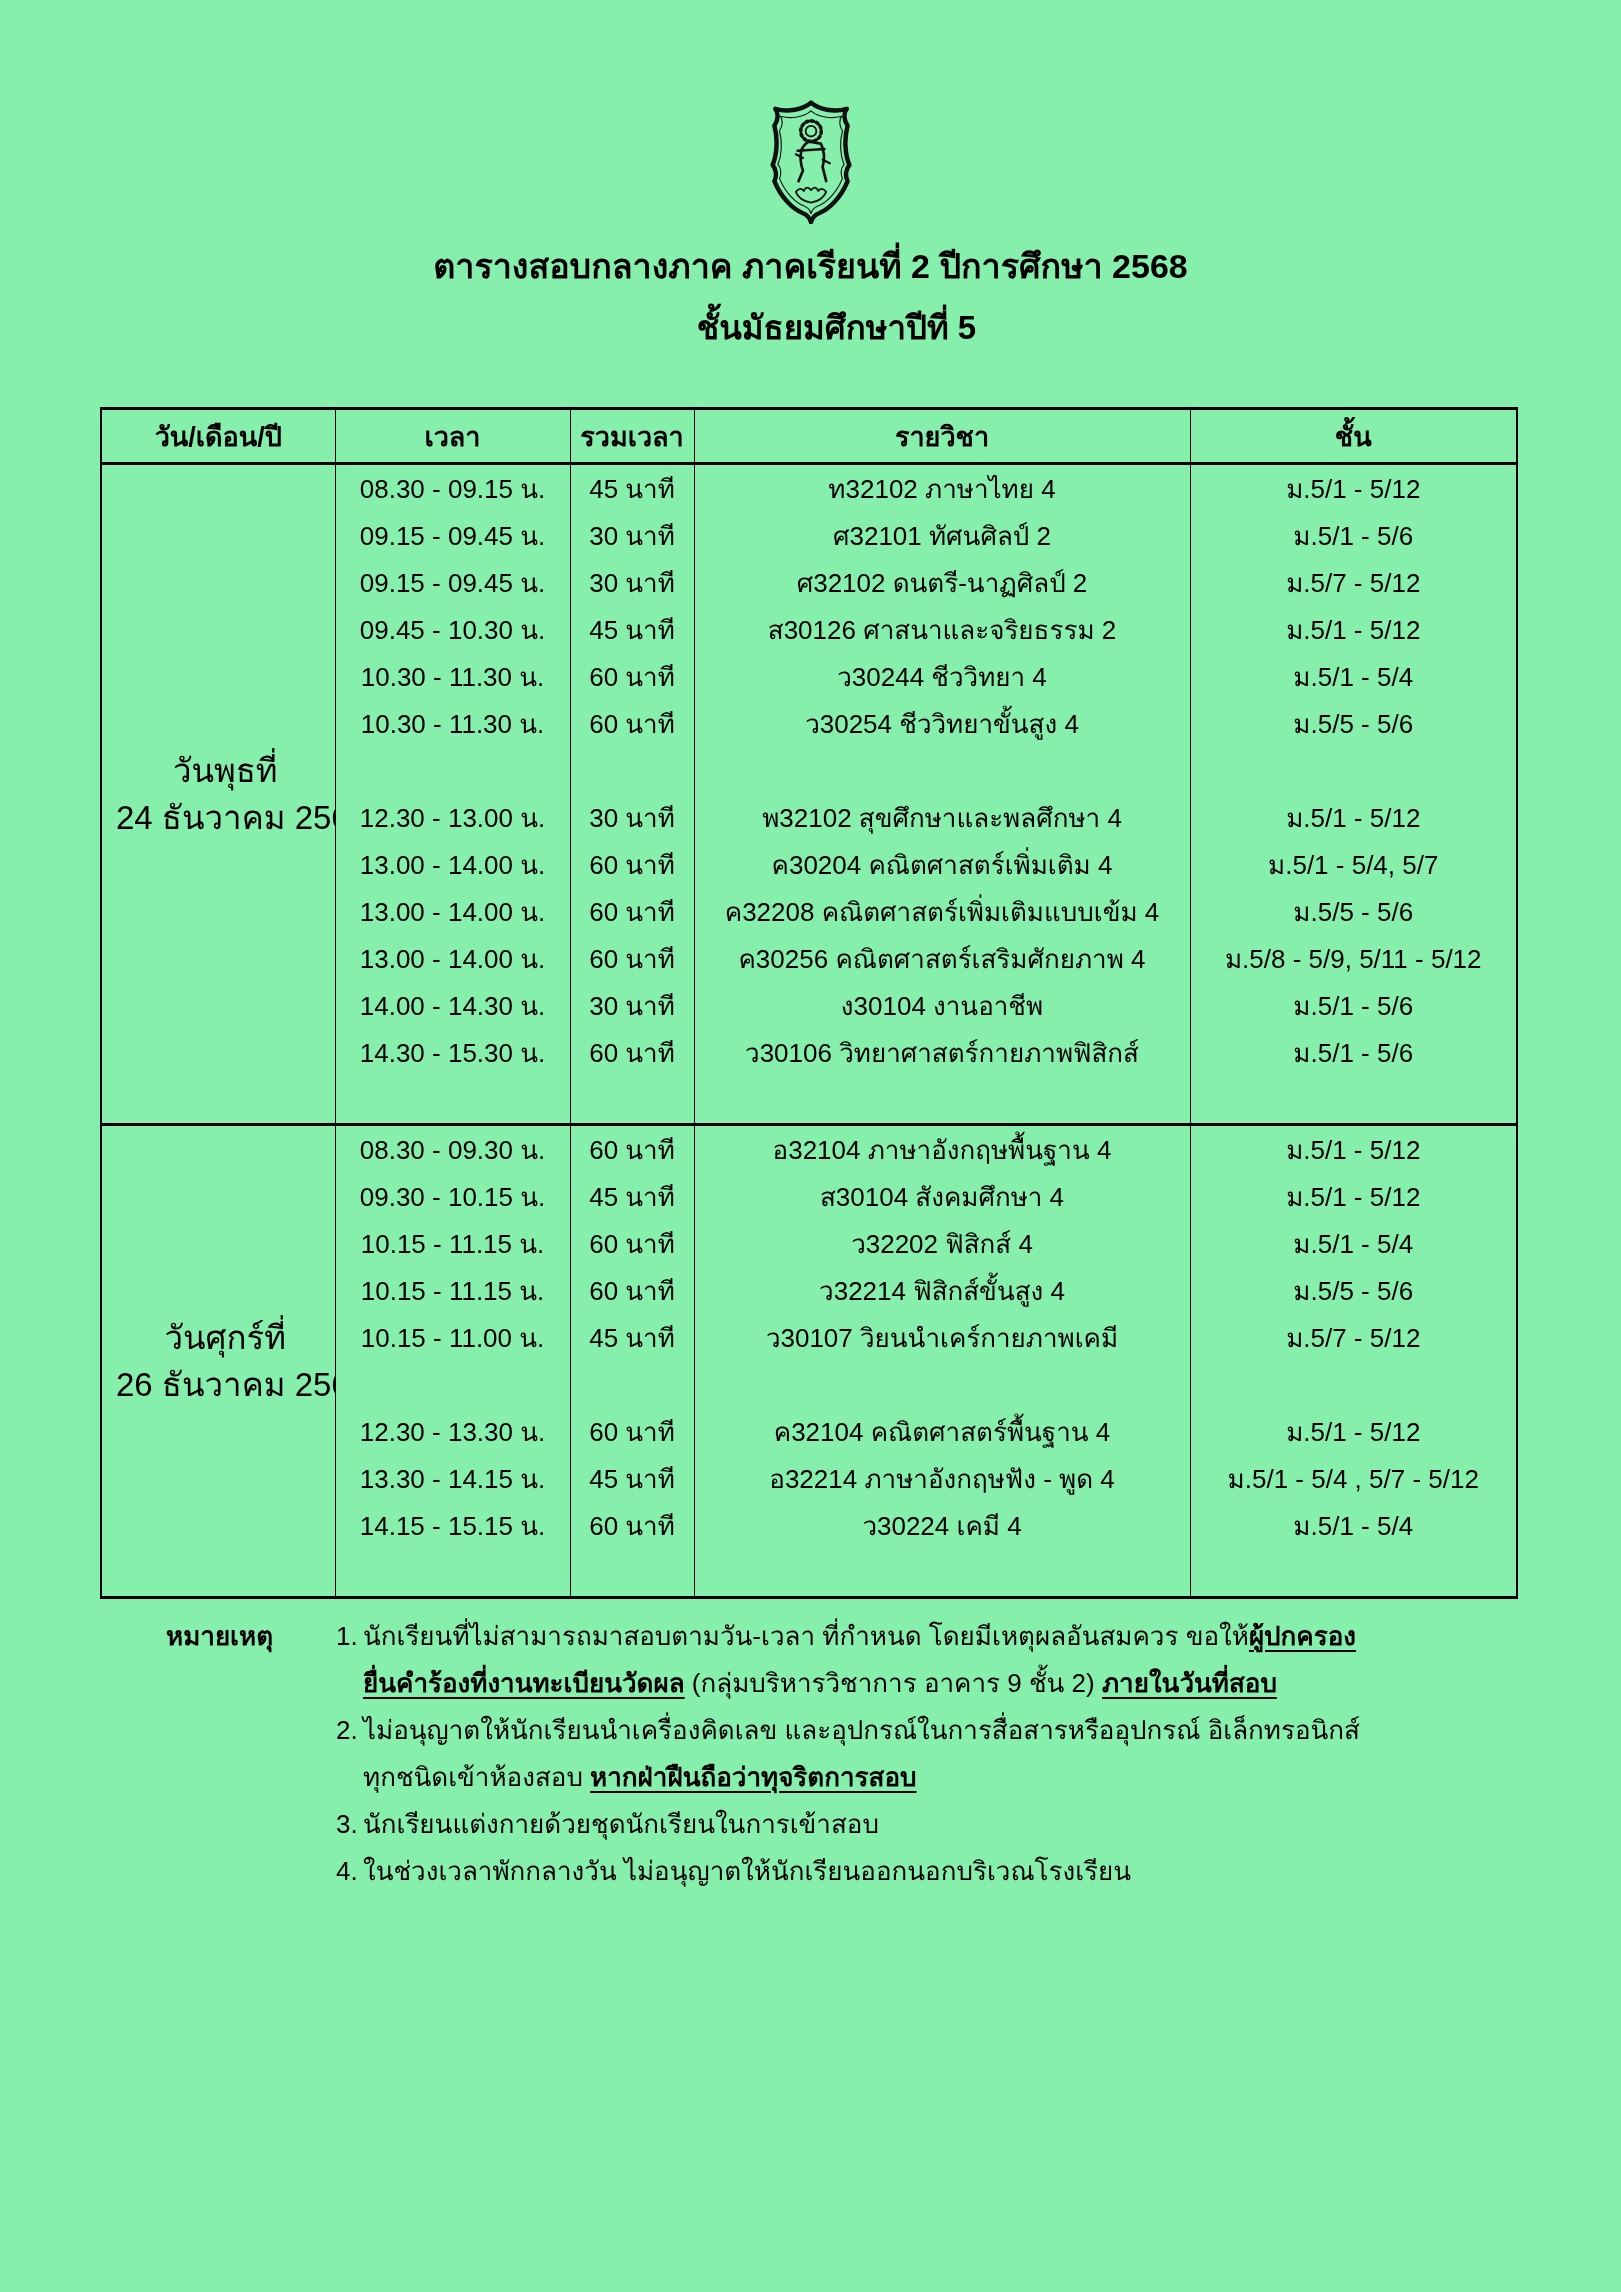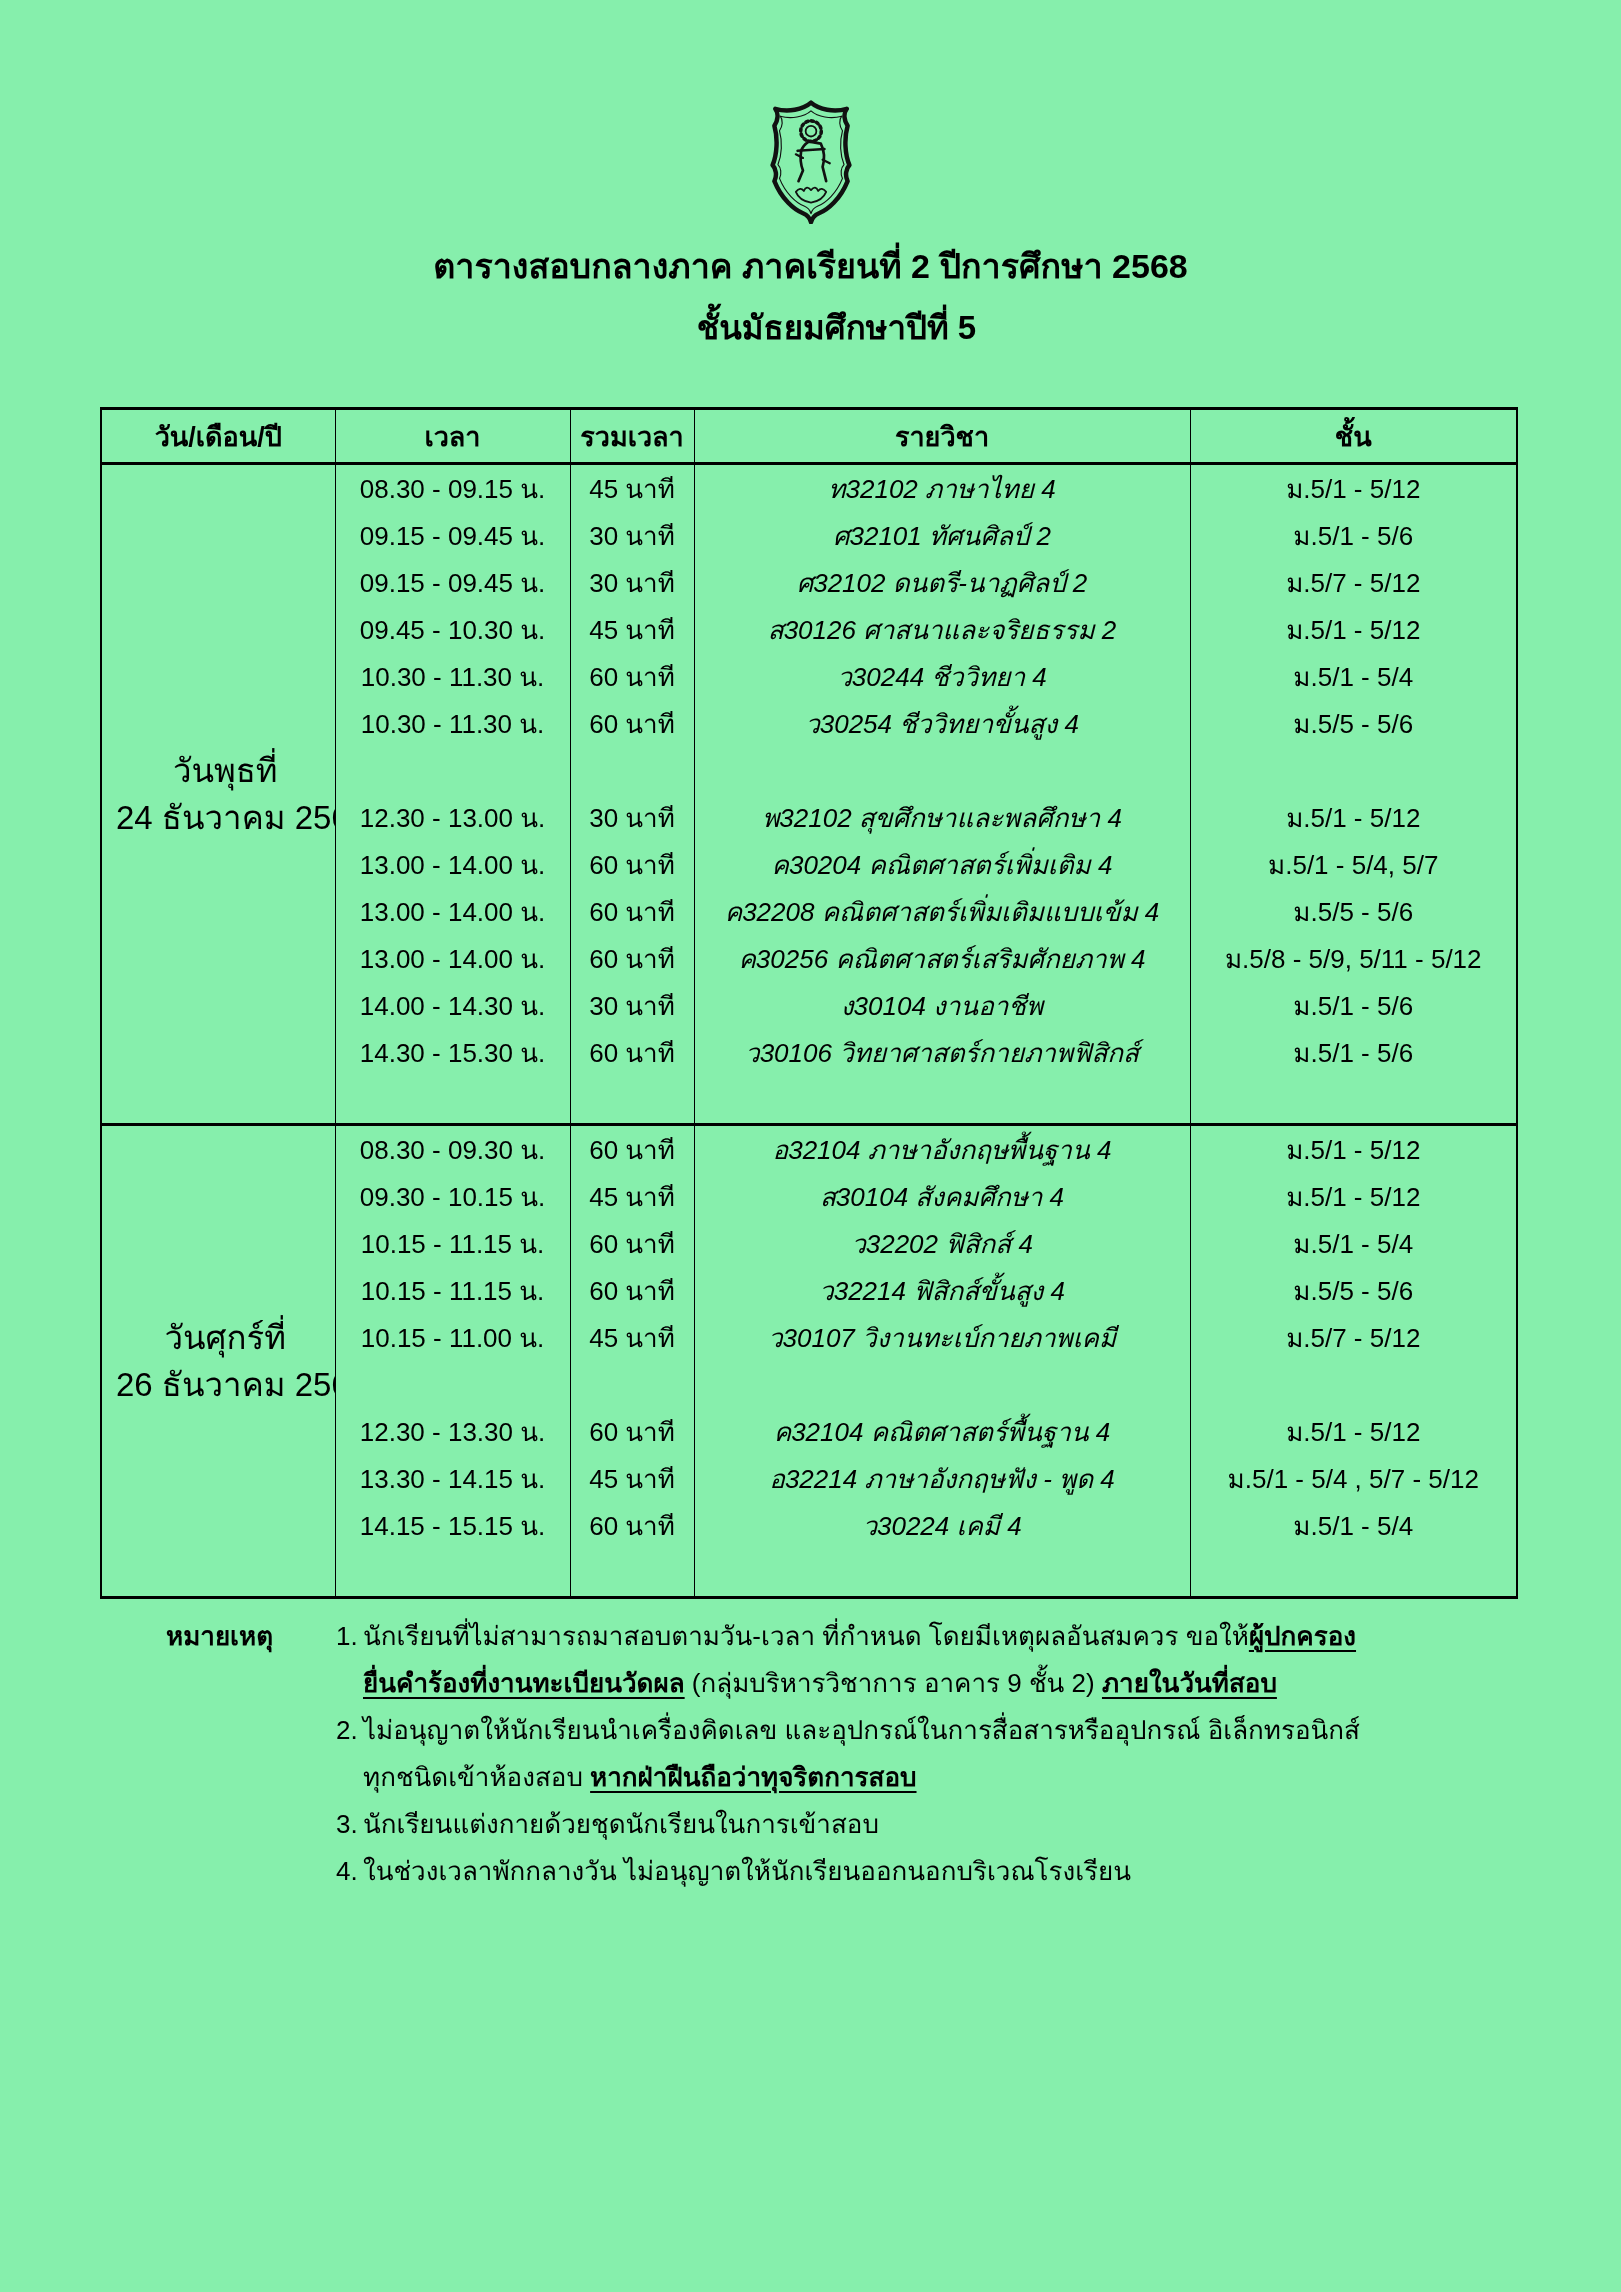--- a/index.html
+++ b/index.html
@@ -78,21 +78,20 @@
     border-bottom: none;
     overflow: hidden;
     white-space: nowrap;
   }
   table.exam-table tr.section-start td {
     border-top: 3.6px solid #000000;
   }
   td.c-subject {
     text-align: left;
     padding-left: 12.5px;
-    font-style: italic;
   }
   td.daycell {
     vertical-align: top;
     text-align: center;
   }
   .dayline {
     height: 47px;
     line-height: 47px;
     font-size: 33px;
     padding-left: 14px;
@@ -284,21 +283,21 @@
         </tr>
         <tr>
           <td class="c-time">10.15 - 11.15 น.</td>
           <td class="c-duration">60 นาที</td>
           <td class="c-subject">ว32214 ฟิสิกส์ขั้นสูง 4</td>
           <td class="c-classes">ม.5/5 - 5/6</td>
         </tr>
         <tr>
           <td class="c-time">10.15 - 11.00 น.</td>
           <td class="c-duration">45 นาที</td>
-          <td class="c-subject">ว30107 วิงานทะเบ์กายภาพเคมี</td>
+          <td class="c-subject">ว30107 วิยนนำเคร์กายภาพเคมี</td>
           <td class="c-classes">ม.5/7 - 5/12</td>
         </tr>
         <tr>
           <td class="c-time"></td>
           <td class="c-duration"></td>
           <td class="c-subject"></td>
           <td class="c-classes"></td>
         </tr>
         <tr>
           <td class="c-time">12.30 - 13.30 น.</td>

